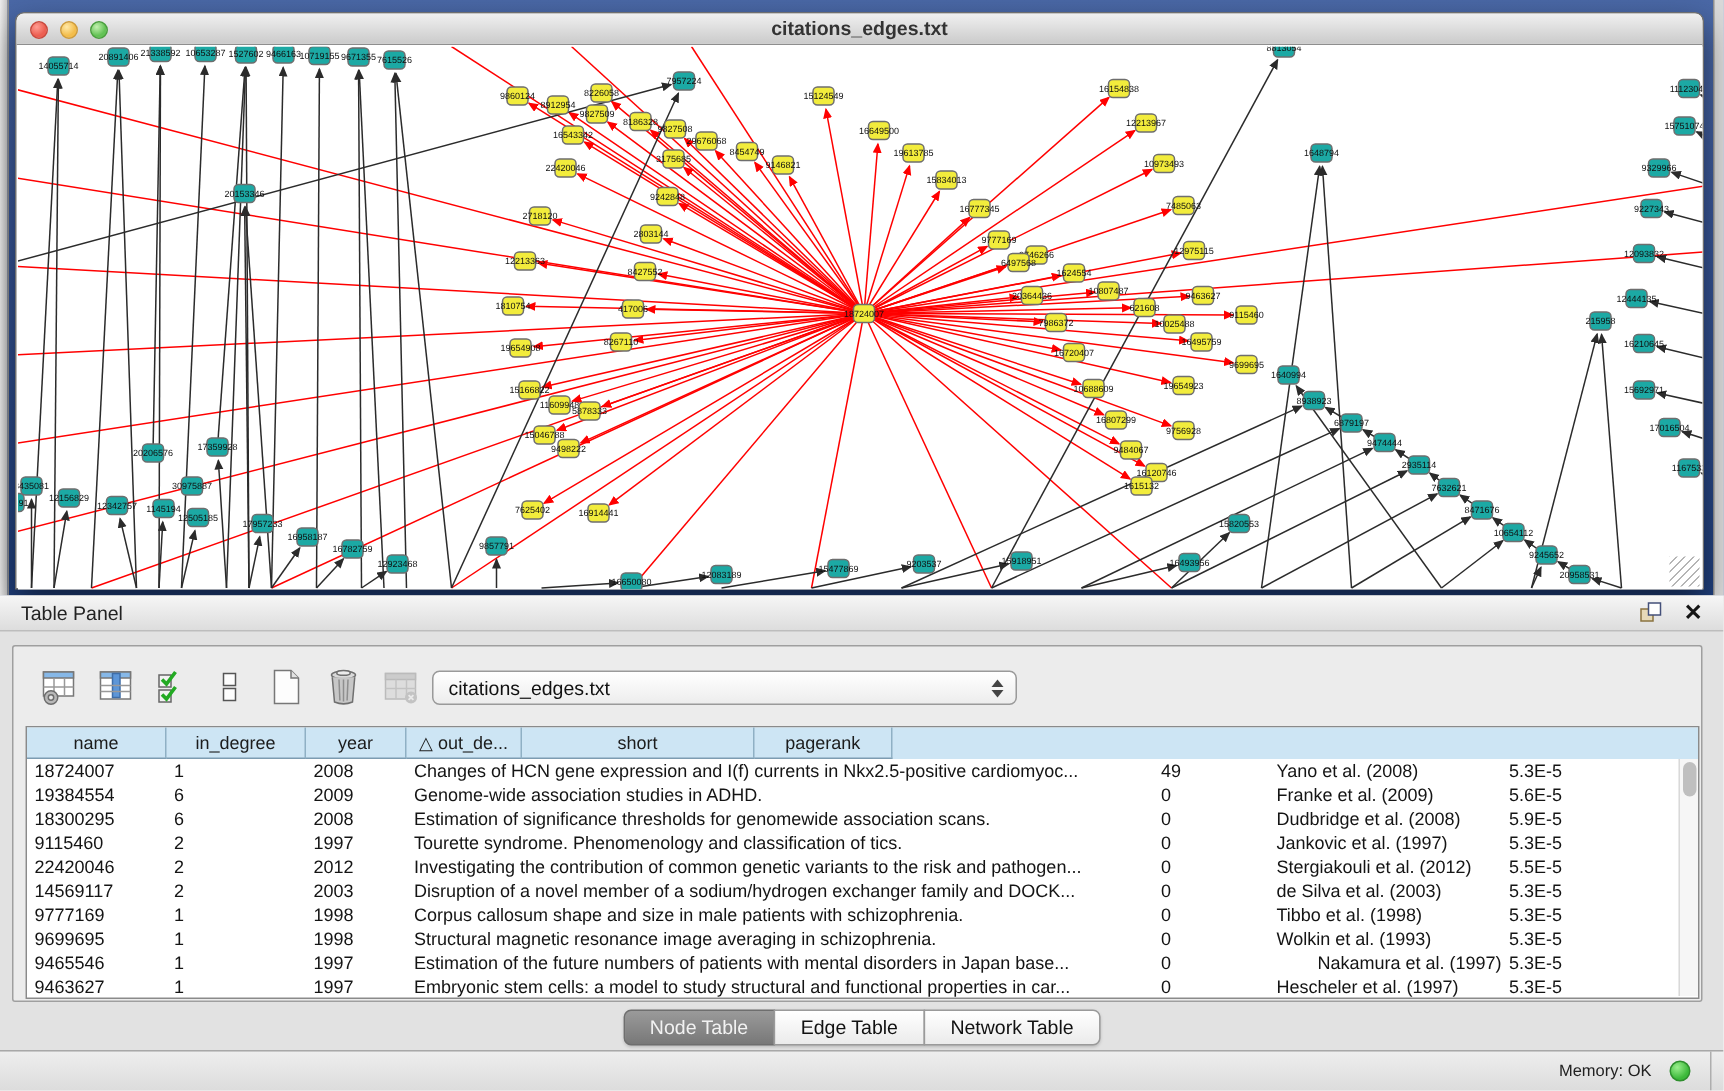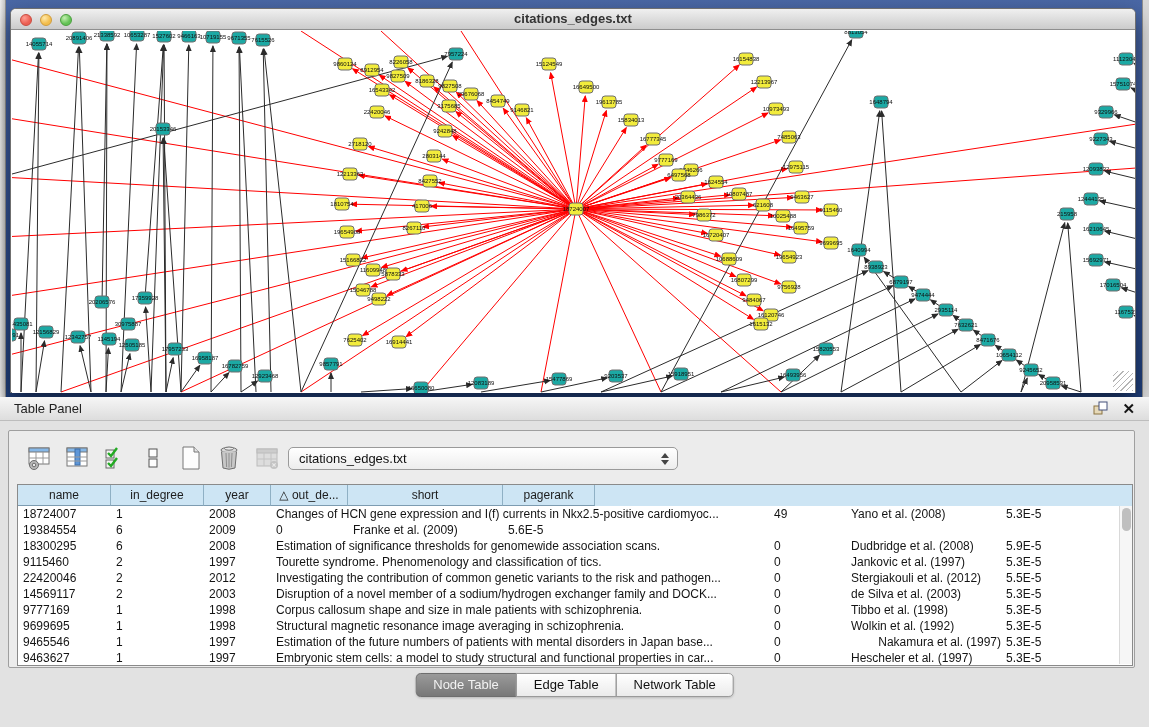--- a/index.html
+++ b/index.html
@@ -825,20 +825,21 @@
             <div class="td" style="width: 67px;">2008</div>
             <div class="td" style="width: 498px;">Changes of HCN gene expression and I(f) currents in Nkx2.5-positive cardiomyoc...</div>
             <div class="td" style="width: 77px;">49</div>
             <div class="td" style="width: 155px;">Yano et al. (2008)</div>
             <div class="td" style="width: 92px;">5.3E-5</div>
           </div>
           <div class="tr">
             <div class="td" style="width: 93px;">19384554</div>
             <div class="td" style="width: 93px;">6</div>
             <div class="td" style="width: 67px;">2009</div>
+            <div class="td" style="width: 498px;">Genome-wide association studies in ADHD.</div>
             <div class="td" style="width: 77px;">0</div>
             <div class="td" style="width: 155px;">Franke et al. (2009)</div>
             <div class="td" style="width: 92px;">5.6E-5</div>
           </div>
           <div class="tr">
             <div class="td" style="width: 93px;">18300295</div>
             <div class="td" style="width: 93px;">6</div>
             <div class="td" style="width: 67px;">2008</div>
             <div class="td" style="width: 498px;">Estimation of significance thresholds for genomewide association scans.</div>
             <div class="td" style="width: 77px;">0</div>
@@ -880,21 +881,21 @@
             <div class="td" style="width: 77px;">0</div>
             <div class="td" style="width: 155px;">Tibbo et al. (1998)</div>
             <div class="td" style="width: 92px;">5.3E-5</div>
           </div>
           <div class="tr">
             <div class="td" style="width: 93px;">9699695</div>
             <div class="td" style="width: 93px;">1</div>
             <div class="td" style="width: 67px;">1998</div>
             <div class="td" style="width: 498px;">Structural magnetic resonance image averaging in schizophrenia.</div>
             <div class="td" style="width: 77px;">0</div>
-            <div class="td" style="width: 155px;">Wolkin et al. (1992)</div>
+            <div class="td" style="width: 155px;">Wolkin et al. (1993)</div>
             <div class="td" style="width: 92px;">5.3E-5</div>
           </div>
           <div class="tr">
             <div class="td" style="width: 93px;">9465546</div>
             <div class="td" style="width: 93px;">1</div>
             <div class="td" style="width: 67px;">1997</div>
             <div class="td" style="width: 498px;">Estimation of the future numbers of patients with mental disorders in Japan base...</div>
             <div class="td" style="width: 77px;">0</div>
             <div class="td" style="width: 155px; text-align: right;">Nakamura et al. (1997)</div>
             <div class="td" style="width: 92px;">5.3E-5</div>
@@ -914,13 +915,18 @@
       </div>
     </div>
   </div>
 
   <div class="tabbar">
       <span class="seg selected">Node Table</span>
       <span class="seg">Edge Table</span>
       <span class="seg">Network Table</span>
     </div>
 
+  <div class="status-bar">
+    <div class="sb-divider"></div>
+    <span class="mem-label">Memory: OK</span>
+    <span class="mem-dot"></span>
+  </div>
 </div>
 
 </body></html>

